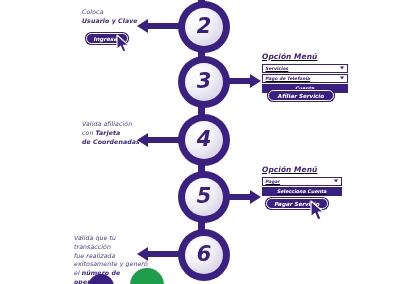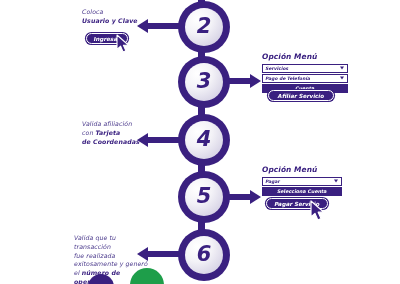--- a/index.html
+++ b/index.html
@@ -86,21 +86,21 @@
     display: flex;
     align-items: center;
     justify-content: center;
     padding: 0 6px;
     border: 1.2px solid #ffffff;
     box-shadow: 0 0 0 1.1px #3a2080;
     white-space: nowrap;
   }
 
   
-  .panel { position: absolute; }
+  .panel { position: absolute; text-decoration: underline; }
   .panel-title {
     font-family: "DejaVu Sans", sans-serif;
     font-size: 7.4px;
     font-weight: bold;
     font-style: italic;
     color: #3a2080;
     margin-bottom: 2.5px;
     letter-spacing: .1px;
   }
   .select {

